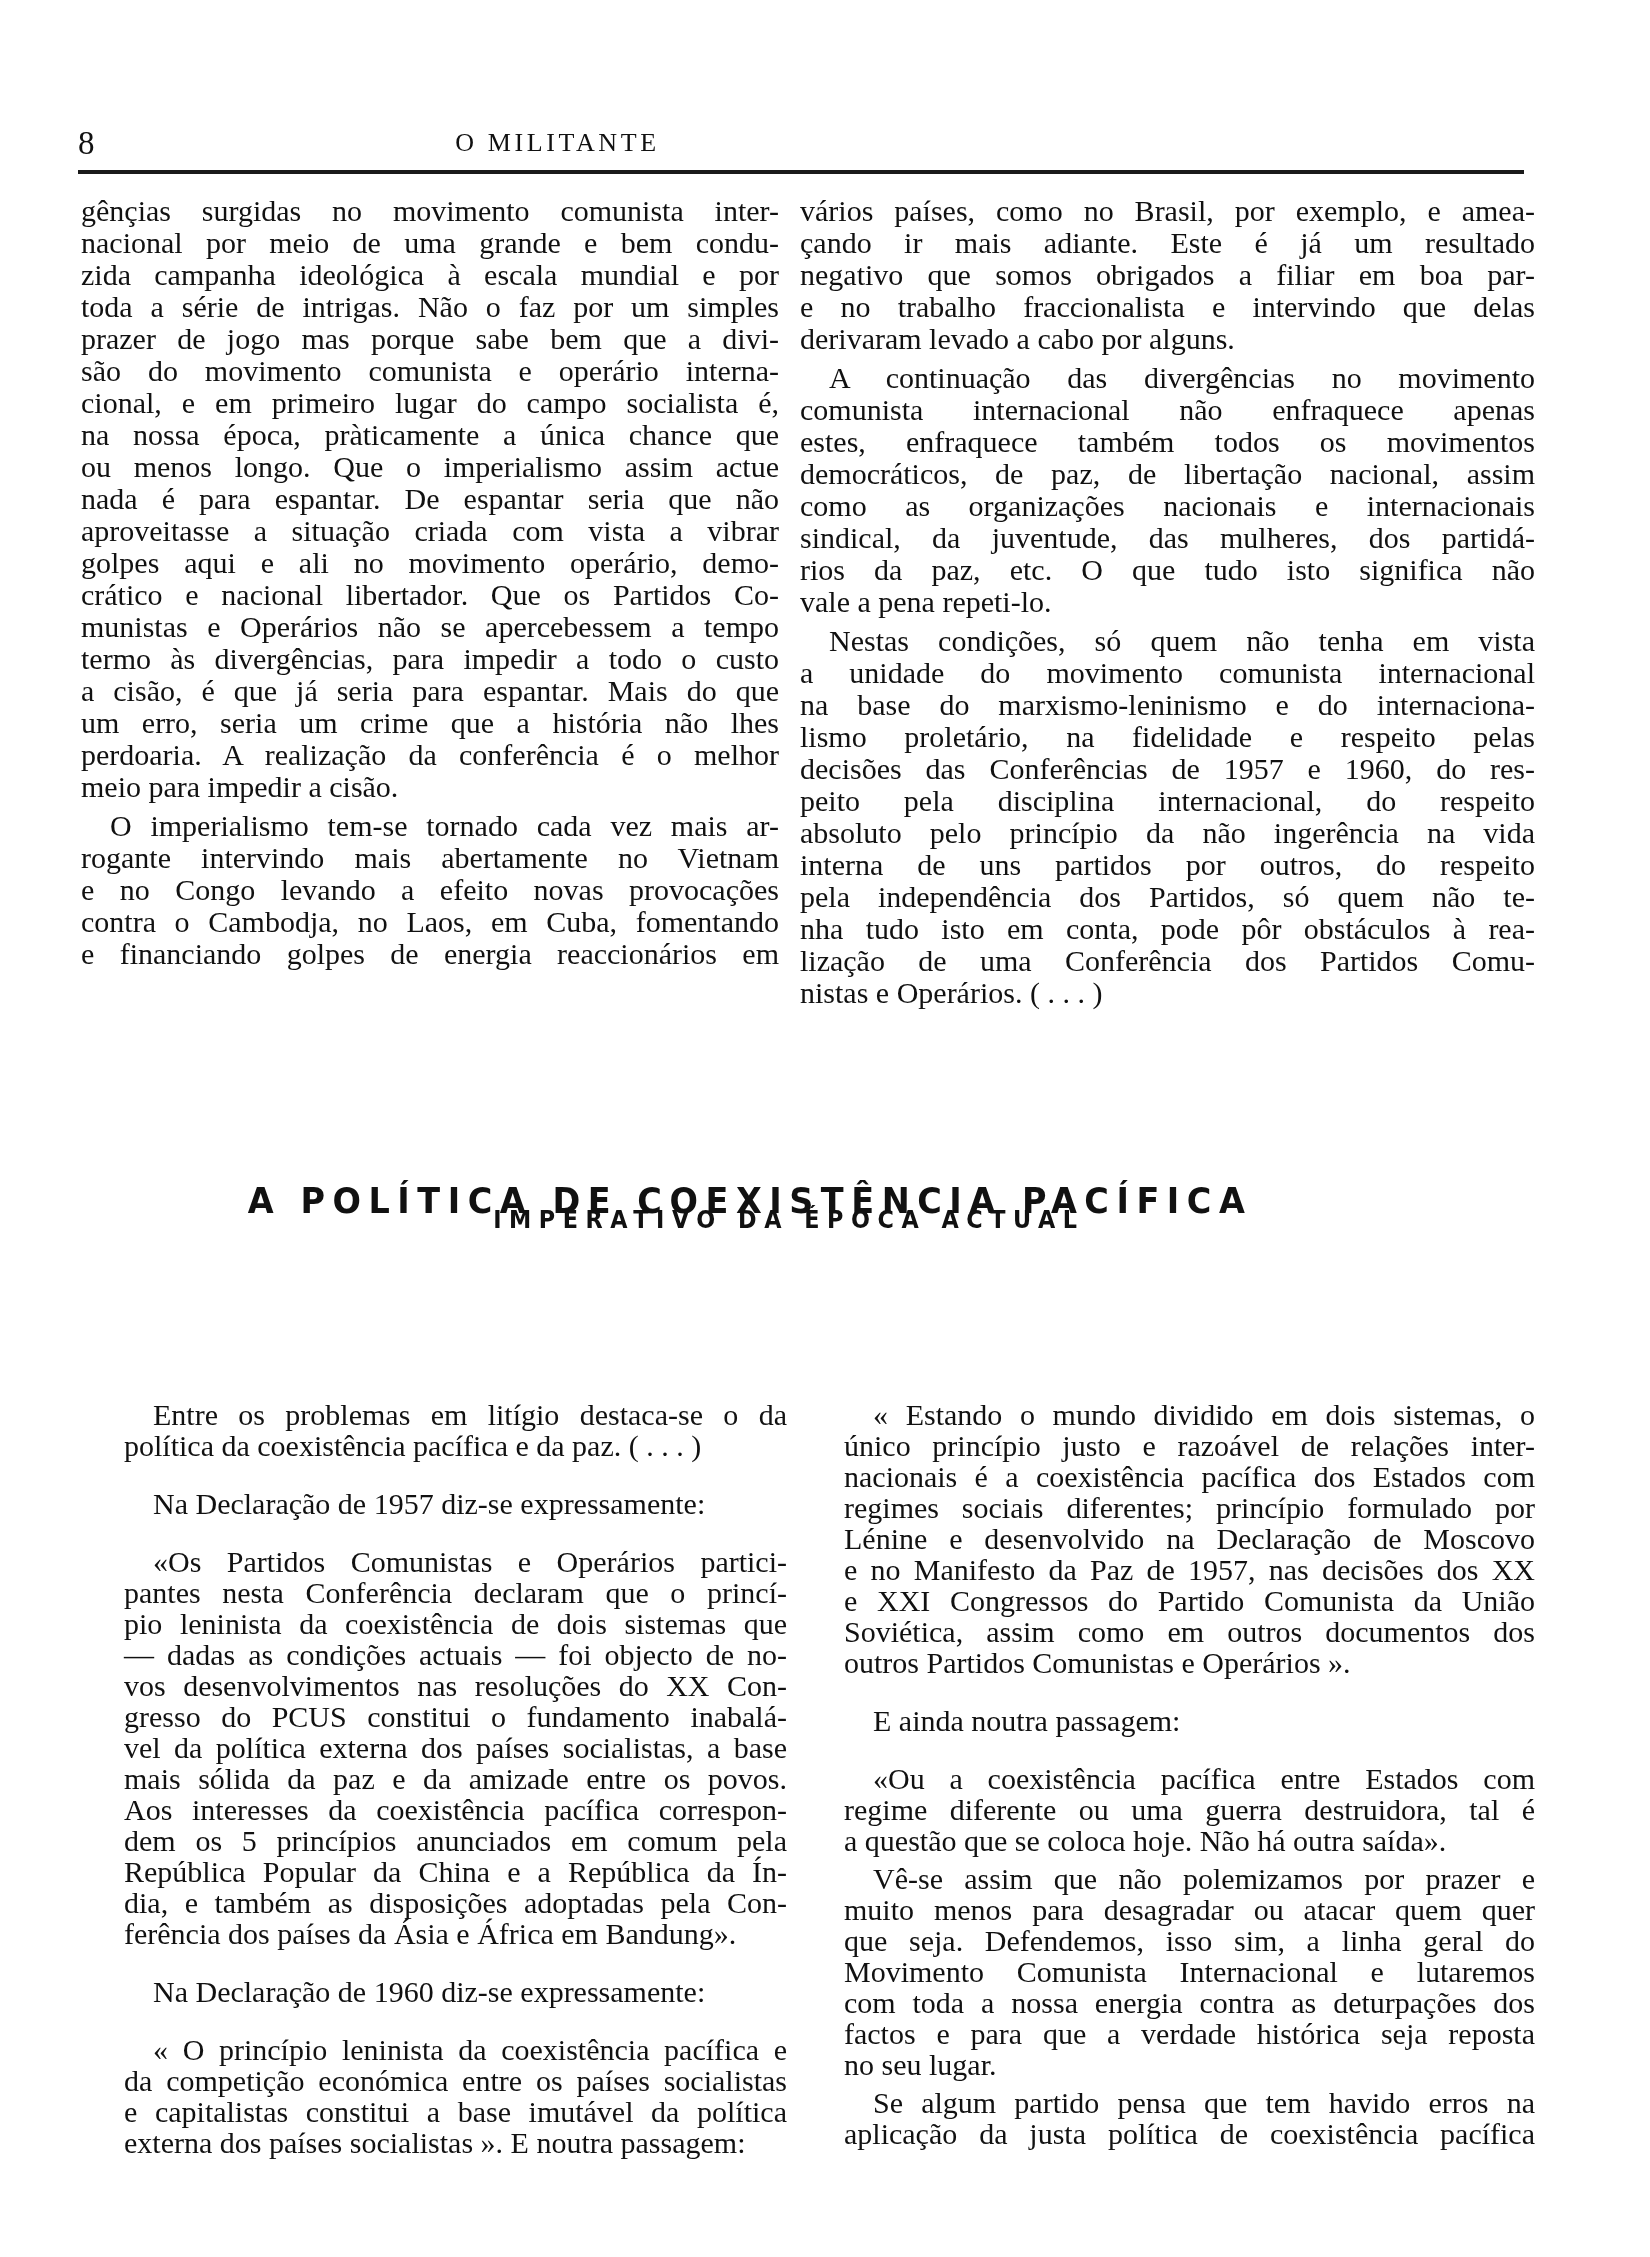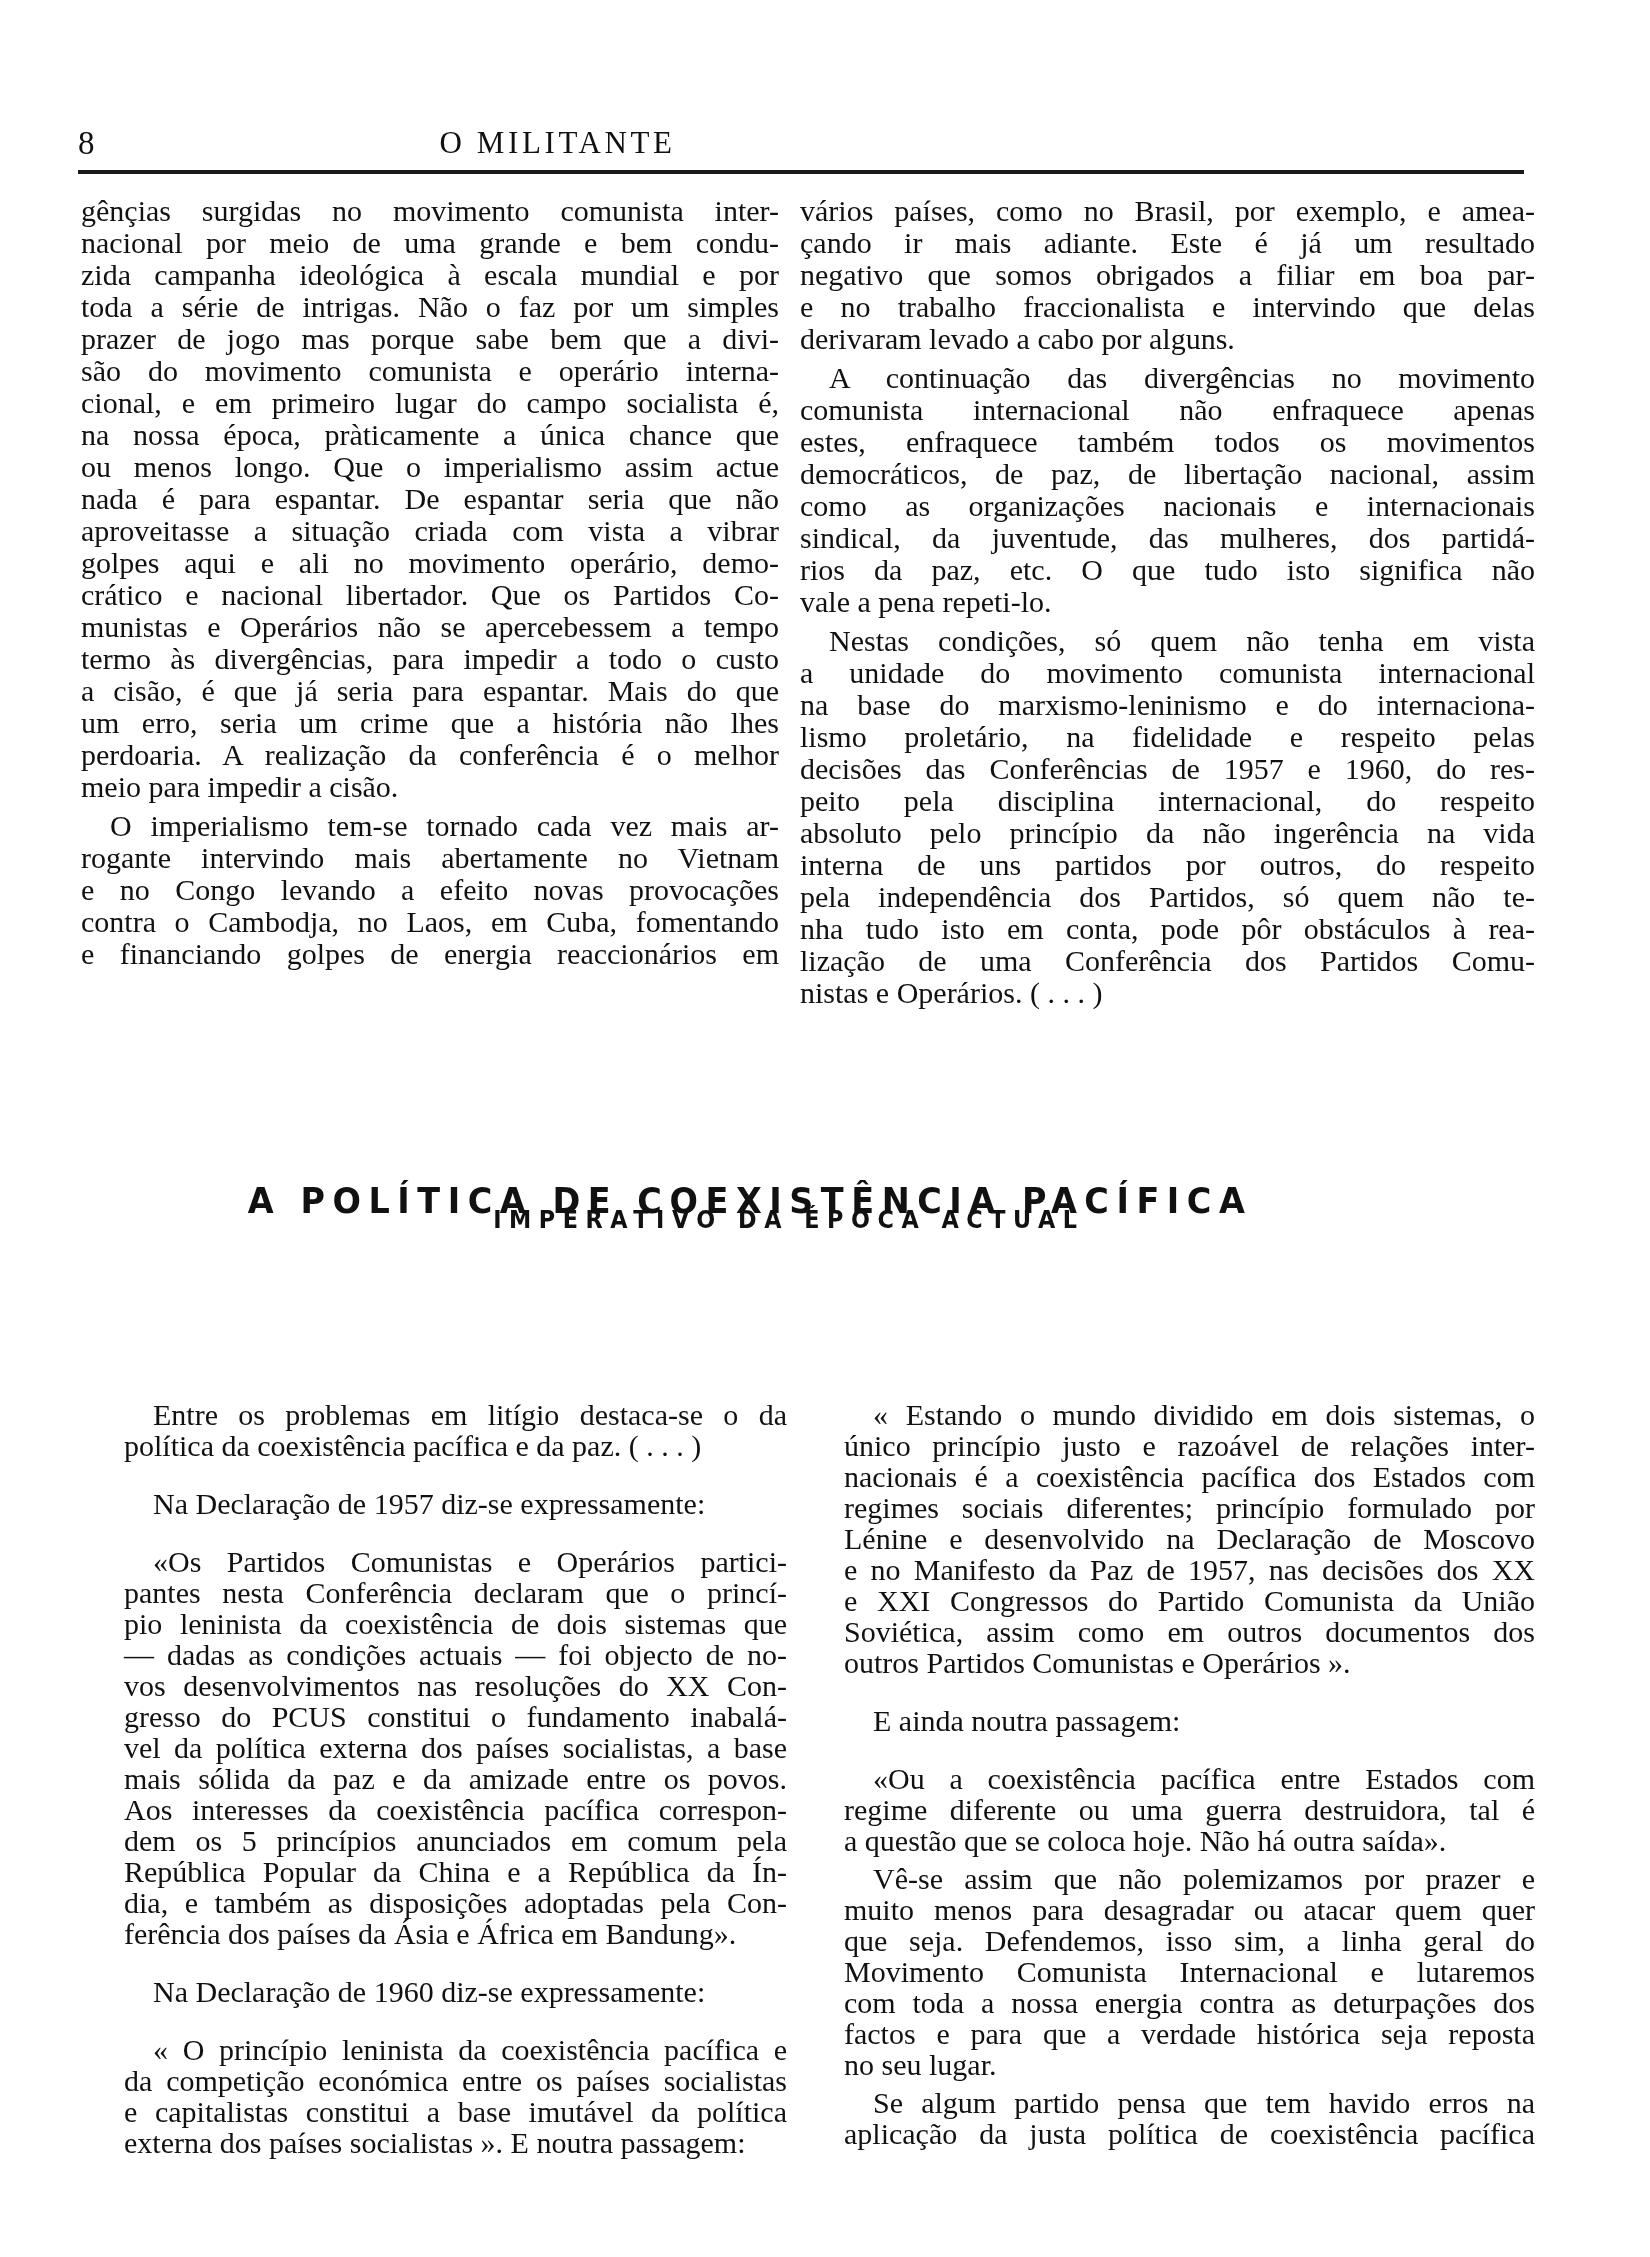--- a/index.html
+++ b/index.html
@@ -5,21 +5,21 @@
   html, body { margin: 0; padding: 0; background: #ffffff; }
   body {
     width: 1650px; height: 2258px; position: relative; overflow: hidden;
     font-family: "Liberation Serif", "DejaVu Serif", serif; color: #111111;
   }
   .page-number {
     position: absolute; left: 78px; top: 125px; font-size: 33px; line-height: 36px;
   }
   .running-title {
     position: absolute; left: 0; width: 1333px; top: 125px; text-align: center;
-    font-size: 31px; letter-spacing: 3.6px; line-height: 36px;
+    font-size: 26px; letter-spacing: 3.6px; line-height: 36px;
   }
   .running-title span { display: inline-block; transform: translateX(-109px); }
   .header-rule {
     position: absolute; left: 78px; top: 170px; width: 1446px; height: 3.6px; background: #1a1a1a;
   }
   .col {
     position: absolute;
   }
   .line {
     display: block; white-space: nowrap; font-size: 30px; height: 32px; line-height: 32px;

